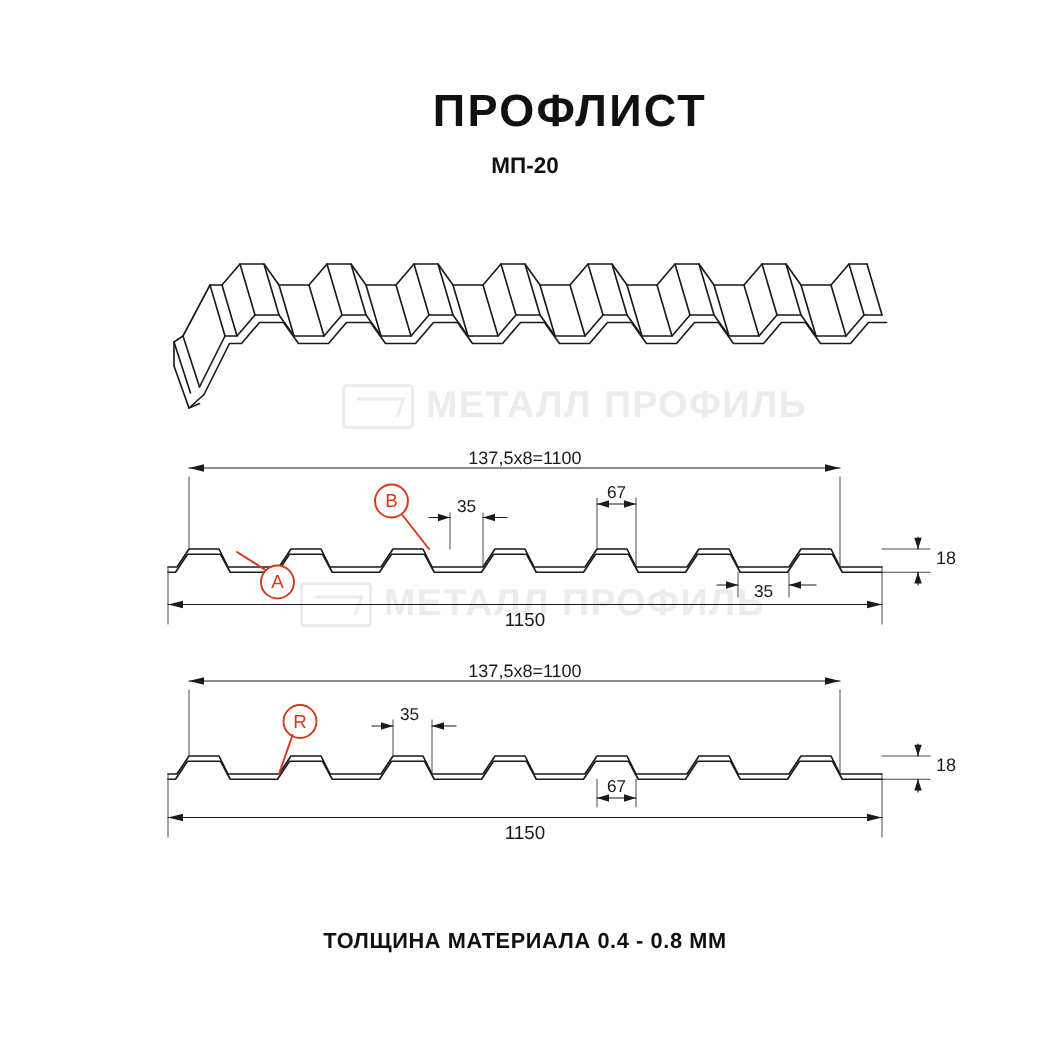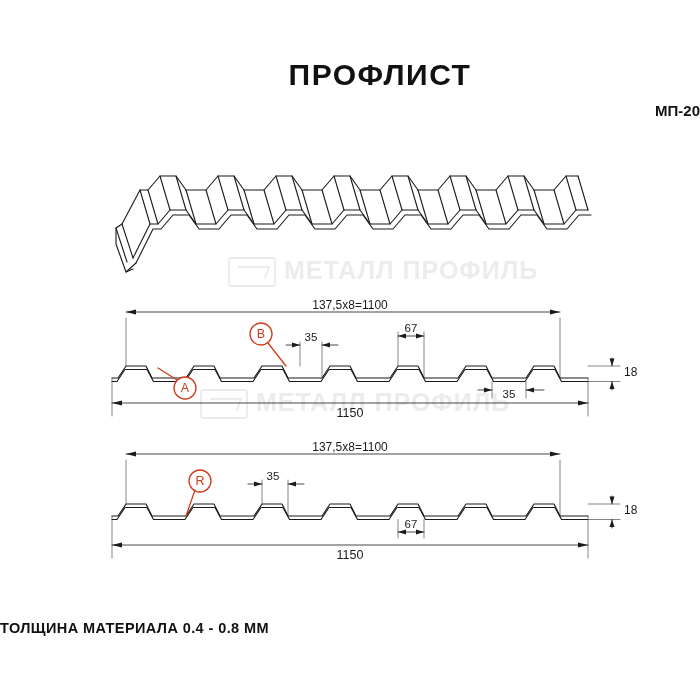--- a/index.html
+++ b/index.html
@@ -30,30 +30,31 @@
     font-weight: bold;
     letter-spacing: 1.5px;
     color: #111;
     padding-left: 30px;
   }
   .subtitle {
     position: absolute;
     left: 0;
     top: 102px;
     width: 700px;
-    text-align: right;
+    text-align: center;
     font-size: 15px;
     font-weight: bold;
     color: #111;
   }
   .footnote {
     position: absolute;
     left: 0;
     top: 620px;
     width: 700px;
+    text-align: center;
     font-size: 14.5px;
     font-weight: bold;
     letter-spacing: 0.4px;
     color: #111;
   }
   .svg-wrap {
     position: absolute;
     left: 0;
     top: 0;
     width: 582px;

